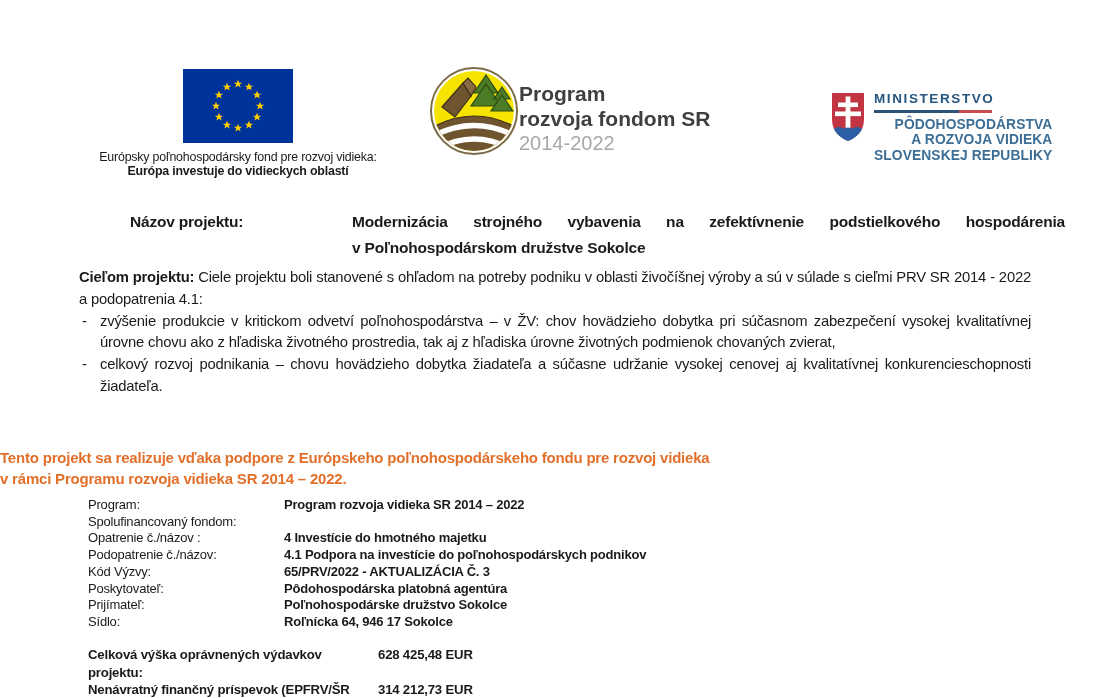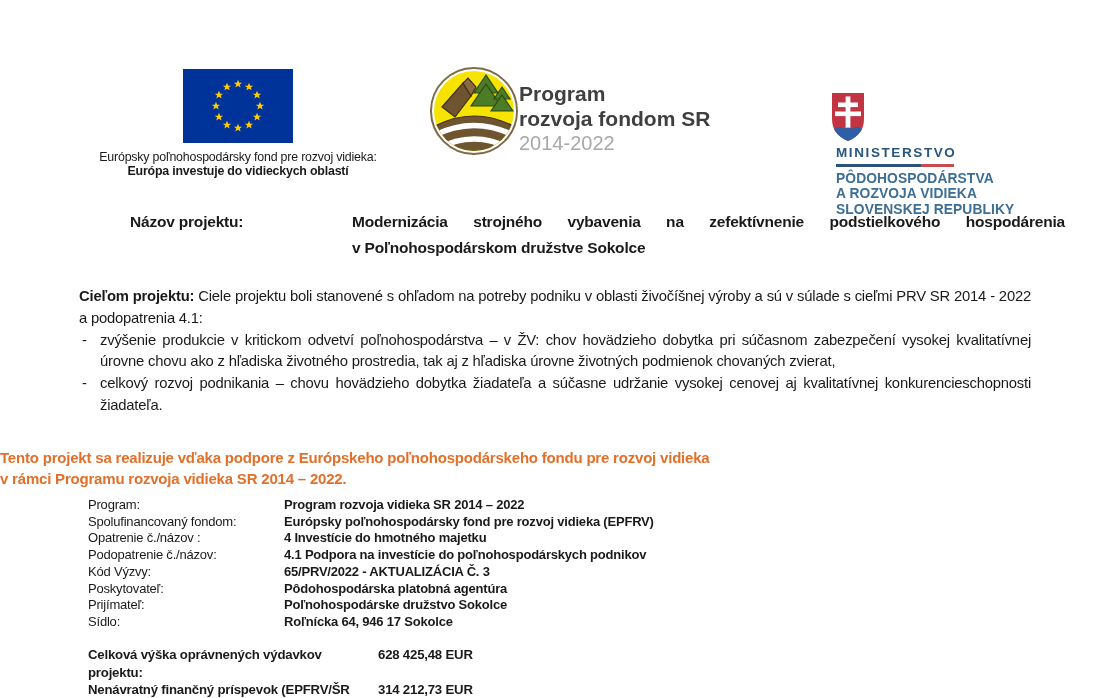--- a/index.html
+++ b/index.html
@@ -14,36 +14,36 @@
   .eu-block { position:absolute; left:70px; top:69px; width:336px; text-align:center; }
   .eu-flag { display:block; margin:0 auto; }
   .eu-cap1 { margin-top:7px; font-size:12.4px; line-height:14px; }
   .eu-cap2 { font-size:12.4px; font-weight:bold; line-height:14px; }
 
   .prv-block { position:absolute; left:429px; top:66px; display:flex; align-items:flex-start; }
   .prv-text { margin-top:15px; }
   .prv-l1, .prv-l2 { font-size:21px; font-weight:bold; color:#3f3f3f; line-height:25px; letter-spacing:0; }
   .prv-l3 { font-size:20px; color:#a8a8a8; line-height:24px; letter-spacing:0; }
 
-  .min-block { position:absolute; left:829px; top:90px; display:flex; align-items:flex-start;flex-direction:column; }
+  .min-block { position:absolute; left:829px; top:90px; display:flex; align-items:flex-start; }
   .min-text { margin-left:7px; margin-top:1px; }
   .min-l1 { font-size:13.5px; font-weight:bold; color:#27567f; letter-spacing:1.6px; }
   .min-divider { display:flex; width:118px; height:2.5px; margin:4px 0 4px; }
   .min-divider .d-blue { flex:0 0 72%; background:#2b5277; }
   .min-divider .d-red { flex:1; background:#c84b50; }
-  .min-l2 { font-size:13.8px; font-weight:bold; color:#3c6e96; line-height:15.5px; letter-spacing:0.1px; }
+  .min-l2 { font-size:13.8px; font-weight:bold; color:#3c6e96; line-height:15.5px; letter-spacing:0.1px;text-align:right; }
 
   
   .sec-title { position:absolute; left:87px; top:209px; width:935px; display:flex;margin-left:43px; }
   .title-label { width:222px; flex:0 0 222px; font-weight:bold; font-size:15.5px; line-height:26px; }
   .title-text { flex:1; font-weight:bold; font-size:15.5px; line-height:26px; }
   .title-text .l1 { text-align:justify; text-align-last:justify; }
 
   
-  .sec-goal { position:absolute; left:79px; top:267px; width:952px; font-size:14.8px; line-height:21.8px;margin-top:19px; }
+  .sec-goal { position:absolute; left:79px; top:267px; width:952px; font-size:14.8px; line-height:21.8px; }
   .goal-par { text-align:justify; }
   .goal-lead { font-weight:bold; }
   .bullet-list { list-style:none; margin-top:0; }
   .bullet-item { position:relative; padding-left:21px; text-align:justify; }
   .bullet-item .dash { position:absolute; left:3px; top:0; }
 
   
   .sec-orange { position:absolute; left:0; top:447px; width:1105px; 
                 font-weight:bold; font-size:15px; line-height:21px; color:#e2702b; }
 
@@ -167,21 +167,20 @@
     <div>v rámci Programu rozvoja vidieka SR 2014 – 2022.</div>
   </div>
 
   <div class="sec-details">
     <div class="d-row">
         <div class="d-label">Program:</div>
         <div class="d-value">Program rozvoja vidieka SR 2014 – 2022</div>
       </div>
     <div class="d-row">
         <div class="d-label">Spolufinancovaný fondom:</div>
-        <div class="d-value">Európsky poľnohospodársky fond pre rozvoj vidieka (EPFRV)</div>
       </div>
     <div class="d-row">
         <div class="d-label">Opatrenie č./názov :</div>
         <div class="d-value">4 Investície do hmotného majetku</div>
       </div>
     <div class="d-row">
         <div class="d-label">Podopatrenie č./názov:</div>
         <div class="d-value">4.1 Podpora na investície do poľnohospodárskych podnikov</div>
       </div>
     <div class="d-row">

